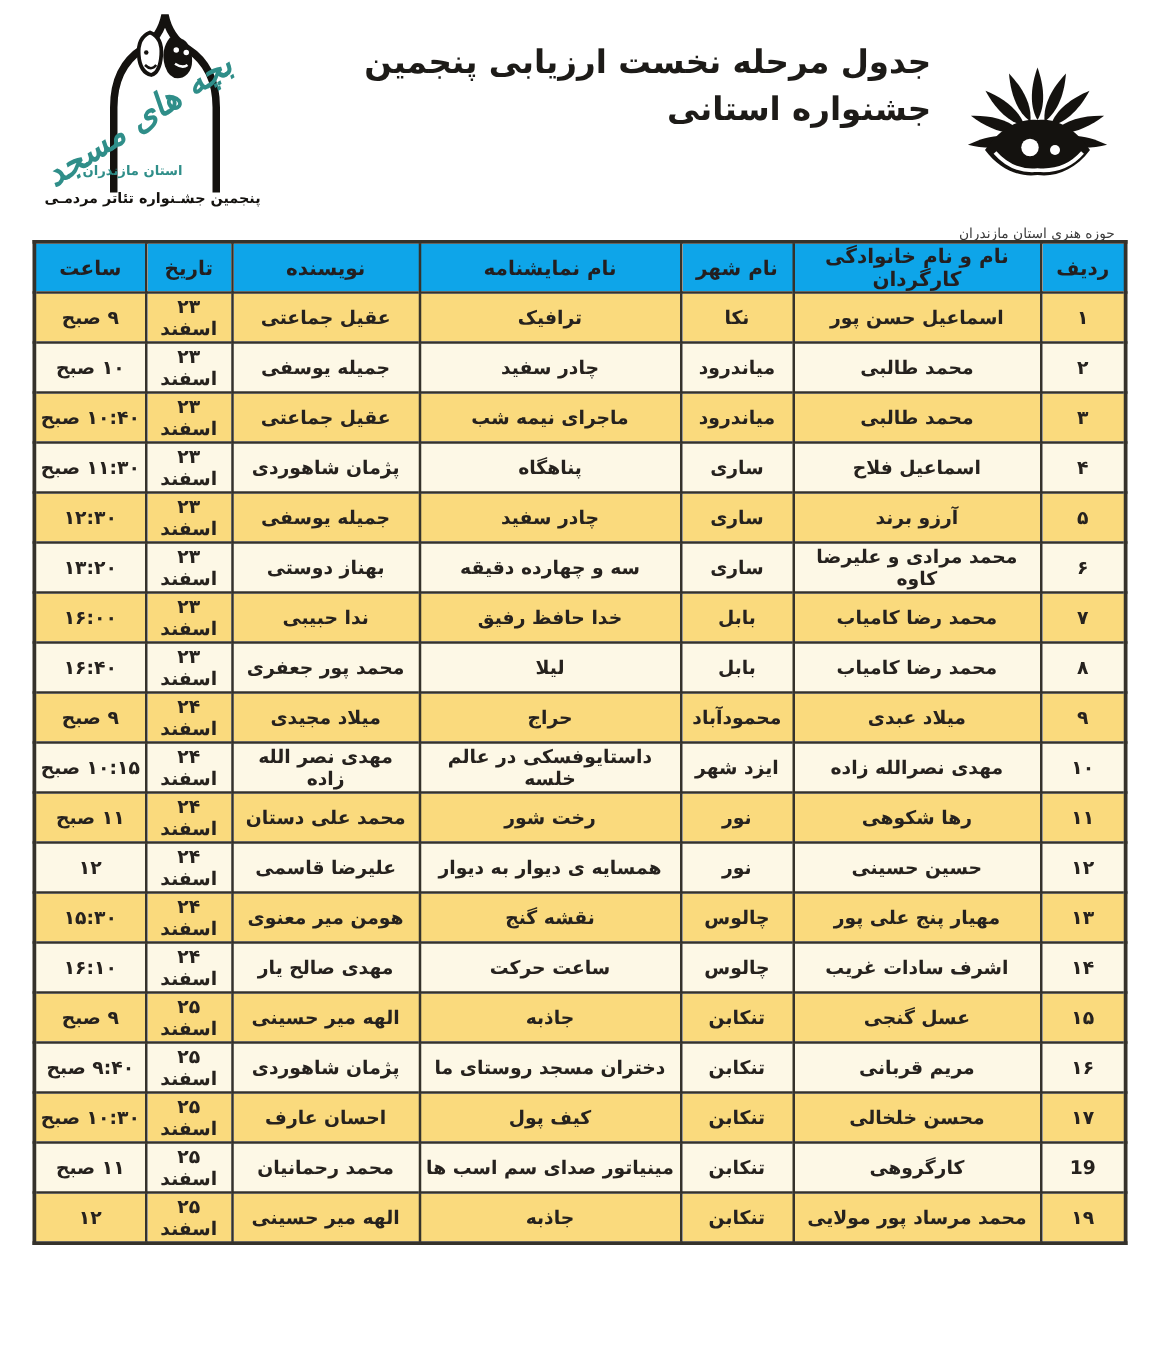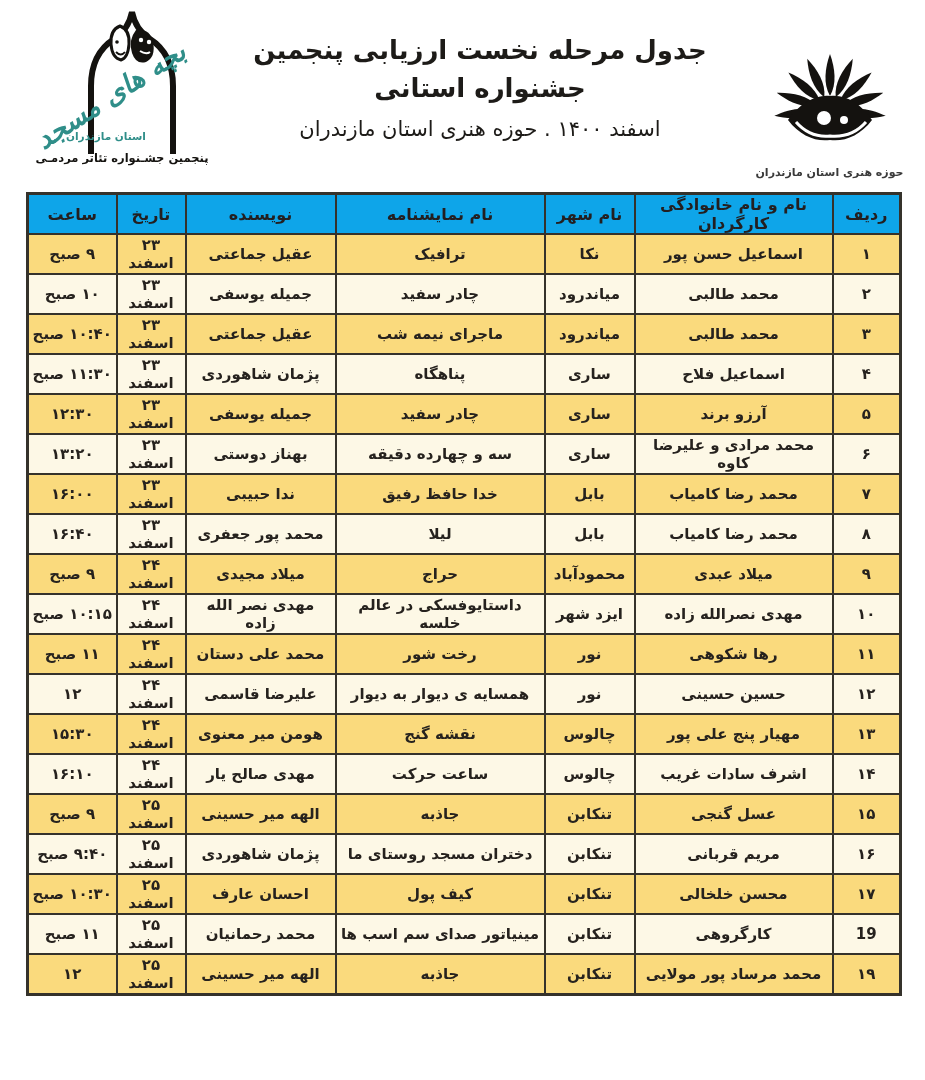--- a/index.html
+++ b/index.html
@@ -1,27 +1,27 @@
 <!DOCTYPE html>
 <html lang="fa"><head>
 <meta charset="utf-8">
 <style>
   html,body{margin:0;padding:0;background:#ffffff;}
   body{width:925px;height:1080px;position:relative;font-family:"DejaVu Sans",sans-serif;color:#1d1b18;}
   .page{position:absolute;inset:0;}
 
   
   .hdr{position:absolute;top:0;left:0;right:0;height:192px;}
-  .titles{position:absolute;left:215px;width:530px;top:32px;text-align:center;direction:rtl;}
+  .titles{position:absolute;left:215px;width:530px;top:32px;text-align:right;direction:rtl;}
   .title-line{font-size:26px;font-weight:bold;line-height:1.45;letter-spacing:-0.5px;}
   .subtitle{font-size:21px;font-weight:normal;margin-top:10px;}
 
   .logo-left{position:absolute;left:28px;top:4px;width:200px;height:182px;}
   .logo-right{position:absolute;right:8px;top:48px;width:175px;height:135px;text-align:center;}
-  .logo-right .caption{font-size:11px;font-weight:bold;color:#3a3a3a;margin-top:2px;direction:rtl;}
+  .logo-right .caption{font-size:11px;font-weight:normal;color:#3a3a3a;margin-top:16px;direction:rtl;}
 
   
   table.sched{position:absolute;top:192px;left:26px;width:873px;border-collapse:collapse;table-layout:fixed;direction:rtl;}
   table.sched th,table.sched td{border:2px solid #35322b;text-align:center;vertical-align:middle;overflow:hidden;padding:0 3px;}
   table.sched{border:3px solid #35322b;}
   table.sched th{height:38px;background:#0ea5e9;font-size:16px;font-weight:bold;color:#231f20;}
   table.sched td{height:38px;font-size:15px;font-weight:bold;color:#26221e;}
   tr.odd td{background:#fada7d;}
   tr.even td{background:#fdf8e6;}
   td.thin{font-weight:normal;font-size:15px;color:#3a372f;margin-left:48px;}
@@ -53,21 +53,20 @@
         <g transform="rotate(-33 85 95)">
           <text x="85" y="100" text-anchor="middle" font-size="27" font-weight="bold" font-style="italic" fill="#2f8e89" font-family="DejaVu Sans, sans-serif" direction="rtl">بچه های مسجد</text>
         </g>
         <text x="78" y="136" text-anchor="middle" font-size="10.5" font-weight="bold" fill="#2f8e89" font-family="DejaVu Sans, sans-serif" direction="rtl">استان مازندران</text>
         <text x="94" y="158" text-anchor="middle" font-size="11.5" font-weight="bold" fill="#14120f" font-family="DejaVu Sans, sans-serif" direction="rtl">پنجمین جشـنواره تئاتر مردمـی</text>
       </svg>
     </div>
 
     <div class="titles">
       <div class="title-line">جدول مرحله نخست ارزیابی پنجمین جشنواره استانی</div>
-      <div class="subtitle">اسفند ۱۴۰۰ . حوزه هنری استان مازندران</div>
     </div>
 
     <div class="logo-right">
       <svg width="150" height="112" viewBox="0 0 150 112">
         <g transform="translate(75,62)" fill="#14120f">
           <g id="petals">
             <path d="M0,-14 C7,-26 5,-42 0,-56 C-5,-42 -7,-26 0,-14 Z" transform="rotate(0)"></path>
             <path d="M0,-14 C7,-26 5,-42 0,-56 C-5,-42 -7,-26 0,-14 Z" transform="rotate(24)"></path>
             <path d="M0,-14 C7,-26 5,-42 0,-56 C-5,-42 -7,-26 0,-14 Z" transform="rotate(48)"></path>
             <path d="M0,-14 C7,-26 5,-42 0,-56 C-5,-42 -7,-26 0,-14 Z" transform="rotate(72)"></path>

